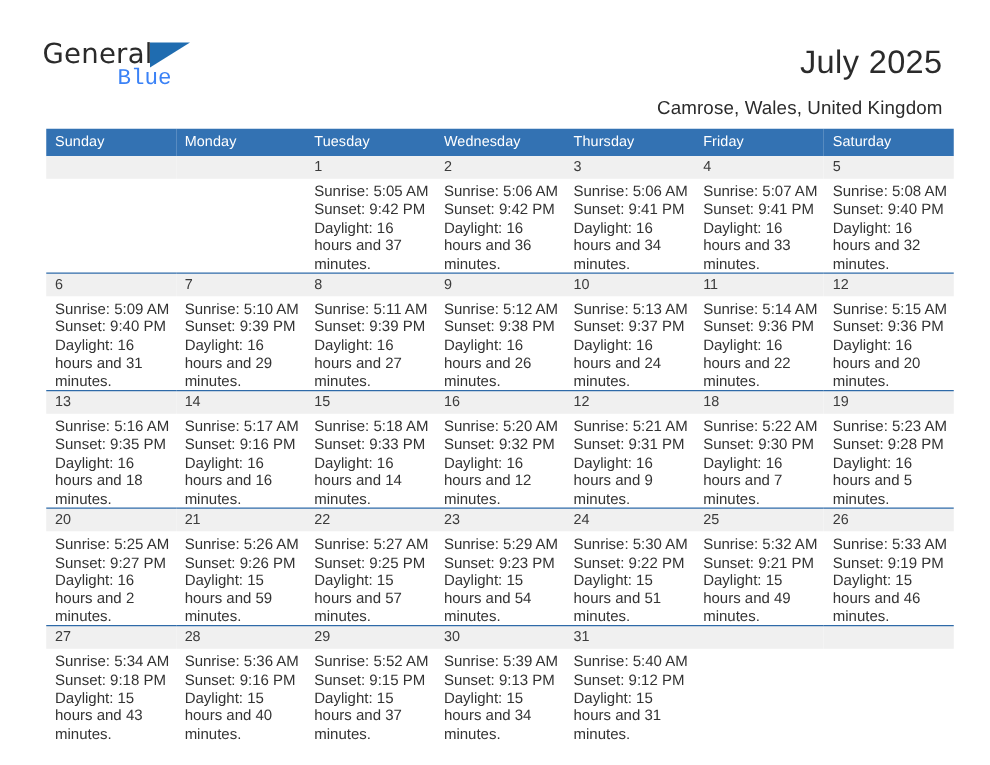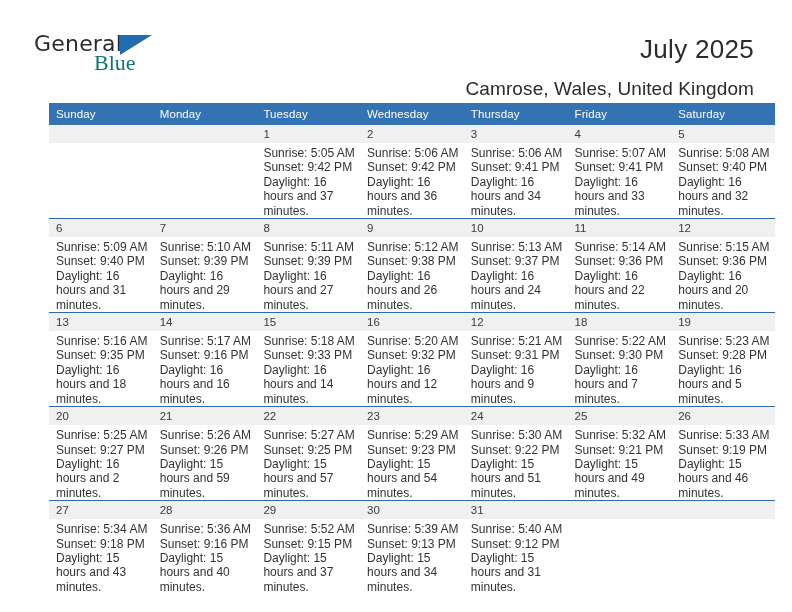--- a/index.html
+++ b/index.html
@@ -34,48 +34,48 @@
   }
   .logo-tri {
     display: inline-block;
     width: 0; height: 0;
     border-left: 32px solid #1f6cb0;
     border-bottom: 20px solid transparent;
     vertical-align: -4px;
     margin-left: -2px;
   }
   .logo-blue {
-    color: #0f766e;
-    font-size: 22px;
-    font-family: Liberation Serif, serif;
+    color: #3b82f6;
+    font-size: 18px;
+    font-family: Liberation Mono, monospace;
     line-height: 22px;
     display: block;
     margin-top: -4px;
     margin-left: 60px;
   }
   .title {
     position: absolute;
     right: 38px; top: 34px;
     font-size: 26px;
     color: #2b2b2b;
     font-weight: normal;
     letter-spacing: .3px;
   }
   .subtitle {
     position: absolute;
     right: 38px; top: 78px;
-    font-size: 19px;
+    font-size: 15px;
     color: #2b2b2b;
     letter-spacing: .1px;
   }
 
   
   .calendar {
     position: absolute;
-    left: 49px; top: 103px;
+    left: 37px; top: 103px;
     width: 726px;
   }
   table.cal {
     width: 726px;
     border-collapse: collapse;
     table-layout: fixed;
   }
   table.cal th {
     background: #3372b3;
     color: #ffffff;

